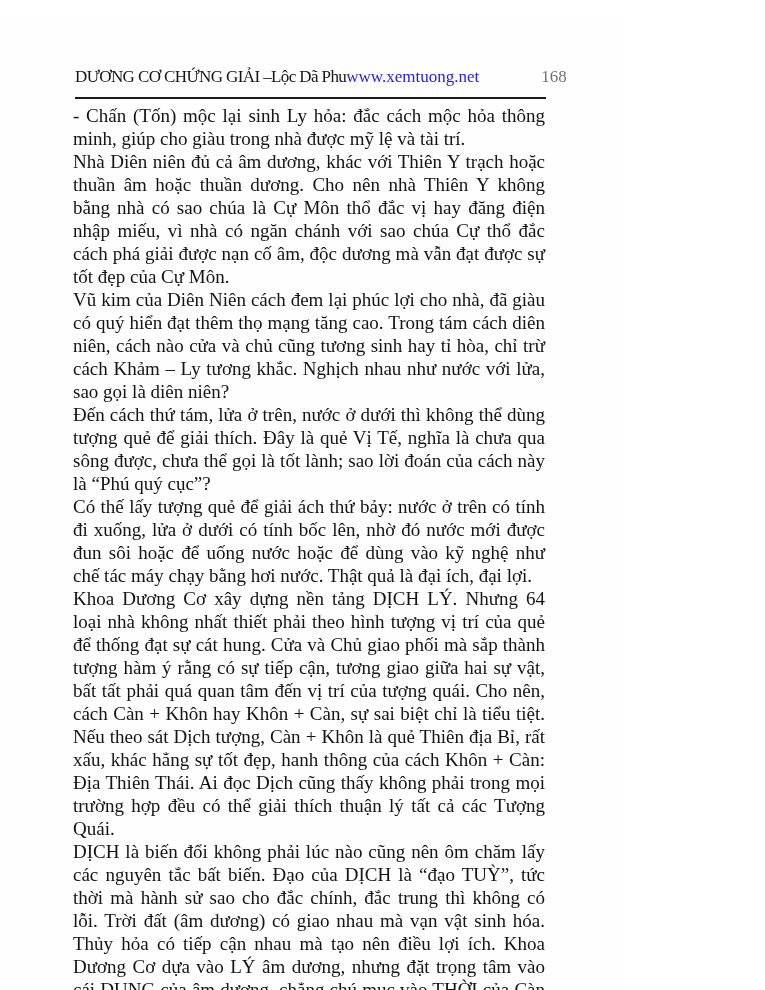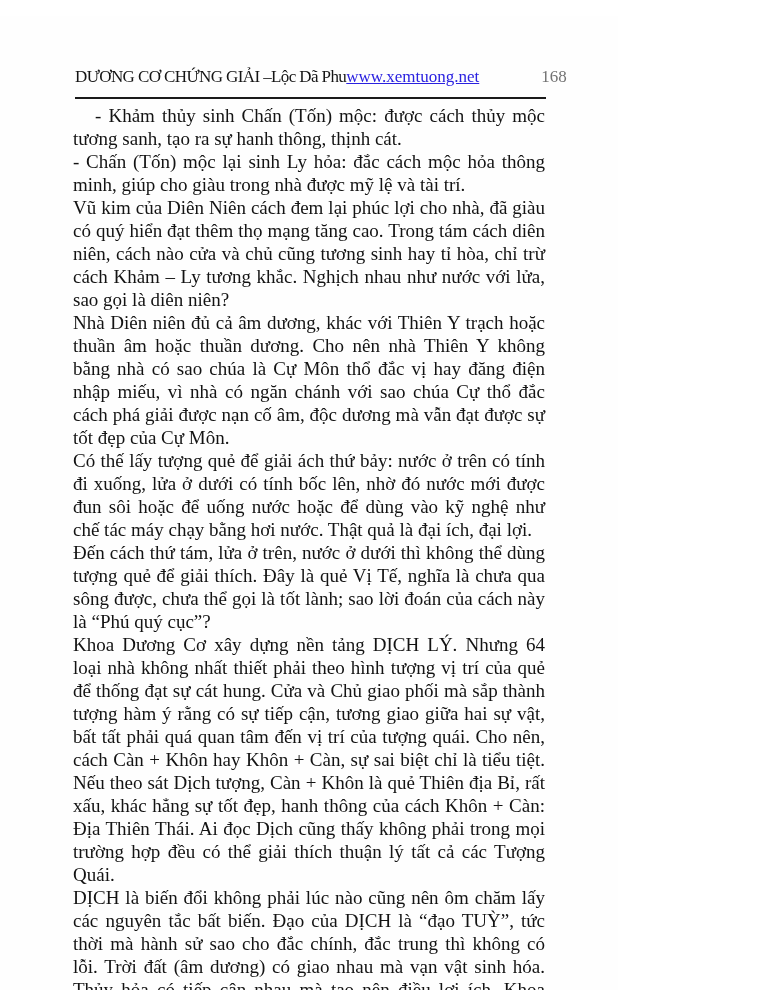--- a/index.html
+++ b/index.html
@@ -27,21 +27,20 @@
     line-height: 22px;
     white-space: nowrap;
   }
   .header-title {
     flex: 1 1 auto;
     letter-spacing: -0.6px;
     color: #151515;
   }
   .header-link {
     color: #2a21e0;
-    text-decoration: underline;
     cursor: pointer;
   }
   .header-page {
     margin-left: 62px;
     color: #737373;
   }
   .rule {
     height: 2px;
     background: #1a1a1a;
     margin: 9px 72px 0 75px;
@@ -68,23 +67,22 @@
 
   <div class="header">
     <span class="header-title">DƯƠNG CƠ CHỨNG GIẢI –Lộc Dã Phu</span>
     <span class="header-link">www.xemtuong.net</span>
     <span class="header-page">168</span>
   </div>
 
   <div class="rule"></div>
 
   <div class="content">
-    <p class="first">- Khảm thủy sinh Chấn (Tốn) mộc: được cách thủy mộc tương sanh, tạo ra sự hanh thông, thịnh cát.</p>
     <p>- Chấn (Tốn) mộc lại sinh Ly hỏa: đắc cách mộc hỏa thông minh, giúp cho giàu trong nhà được mỹ lệ và tài trí.</p>
+    <p>Nhà Diên niên đủ cả âm dương, khác với Thiên Y trạch hoặc thuần âm hoặc thuần dương. Cho nên nhà Thiên Y không bằng nhà có sao chúa là Cự Môn thổ đắc vị hay đăng điện nhập miếu, vì nhà có ngăn chánh với sao chúa Cự thổ đắc cách phá giải được nạn cố âm, độc dương mà vẫn đạt được sự tốt đẹp của Cự Môn.</p>
     <p>Vũ kim của Diên Niên cách đem lại phúc lợi cho nhà, đã giàu có quý hiển đạt thêm thọ mạng tăng cao. Trong tám cách diên niên, cách nào cửa và chủ cũng tương sinh hay tỉ hòa, chỉ trừ cách Khảm – Ly tương khắc. Nghịch nhau như nước với lửa, sao gọi là diên niên?</p>
-    <p>Nhà Diên niên đủ cả âm dương, khác với Thiên Y trạch hoặc thuần âm hoặc thuần dương. Cho nên nhà Thiên Y không bằng nhà có sao chúa là Cự Môn thổ đắc vị hay đăng điện nhập miếu, vì nhà có ngăn chánh với sao chúa Cự thổ đắc cách phá giải được nạn cố âm, độc dương mà vẫn đạt được sự tốt đẹp của Cự Môn.</p>
+    <p>Đến cách thứ tám, lửa ở trên, nước ở dưới thì không thể dùng tượng quẻ để giải thích. Đây là quẻ Vị Tế, nghĩa là chưa qua sông được, chưa thể gọi là tốt lành; sao lời đoán của cách này là “Phú quý cục”?</p>
     <p>Có thế lấy tượng quẻ để giải ách thứ bảy: nước ở trên có tính đi xuống, lửa ở dưới có tính bốc lên, nhờ đó nước mới được đun sôi hoặc để uống nước hoặc để dùng vào kỹ nghệ như chế tác máy chạy bằng hơi nước. Thật quả là đại ích, đại lợi.</p>
-    <p>Đến cách thứ tám, lửa ở trên, nước ở dưới thì không thể dùng tượng quẻ để giải thích. Đây là quẻ Vị Tế, nghĩa là chưa qua sông được, chưa thể gọi là tốt lành; sao lời đoán của cách này là “Phú quý cục”?</p>
     <p>Khoa Dương Cơ xây dựng nền tảng DỊCH LÝ.  Nhưng 64 loại nhà không nhất thiết phải theo hình tượng vị trí của quẻ để thống đạt sự cát hung. Cửa và Chủ giao phối mà sắp thành tượng hàm ý rằng có sự tiếp cận, tương giao giữa hai sự vật, bất tất phải quá quan tâm đến vị trí của tượng quái. Cho nên, cách Càn + Khôn hay Khôn + Càn, sự sai biệt chỉ là tiểu tiệt. Nếu theo sát Dịch tượng, Càn + Khôn là quẻ Thiên địa Bỉ, rất xấu, khác hẳng sự tốt đẹp, hanh thông của cách Khôn + Càn: Địa Thiên Thái. Ai đọc Dịch cũng thấy không phải trong mọi trường hợp đều có thể giải thích thuận lý tất cả các Tượng Quái.</p>
     <p>DỊCH là biến đổi không phải lúc nào cũng nên ôm chăm lấy các nguyên tắc bất biến. Đạo của DỊCH là “đạo TUỲ”, tức thời mà hành sử sao cho đắc chính, đắc trung thì không có lỗi. Trời đất (âm dương) có giao nhau mà vạn vật sinh hóa. Thủy hỏa có tiếp cận nhau mà tạo nên điều lợi ích. Khoa Dương Cơ dựa vào LÝ âm dương, nhưng đặt trọng tâm vào cái DUNG của âm dương, chẳng chú mục vào THỜI của Càn trên Khôn hay Khôn trên Càn. Thủy trên Hỏa hay Hỏa trên Thủy.</p>
   </div>
 
 </div>
 
 </body></html>

